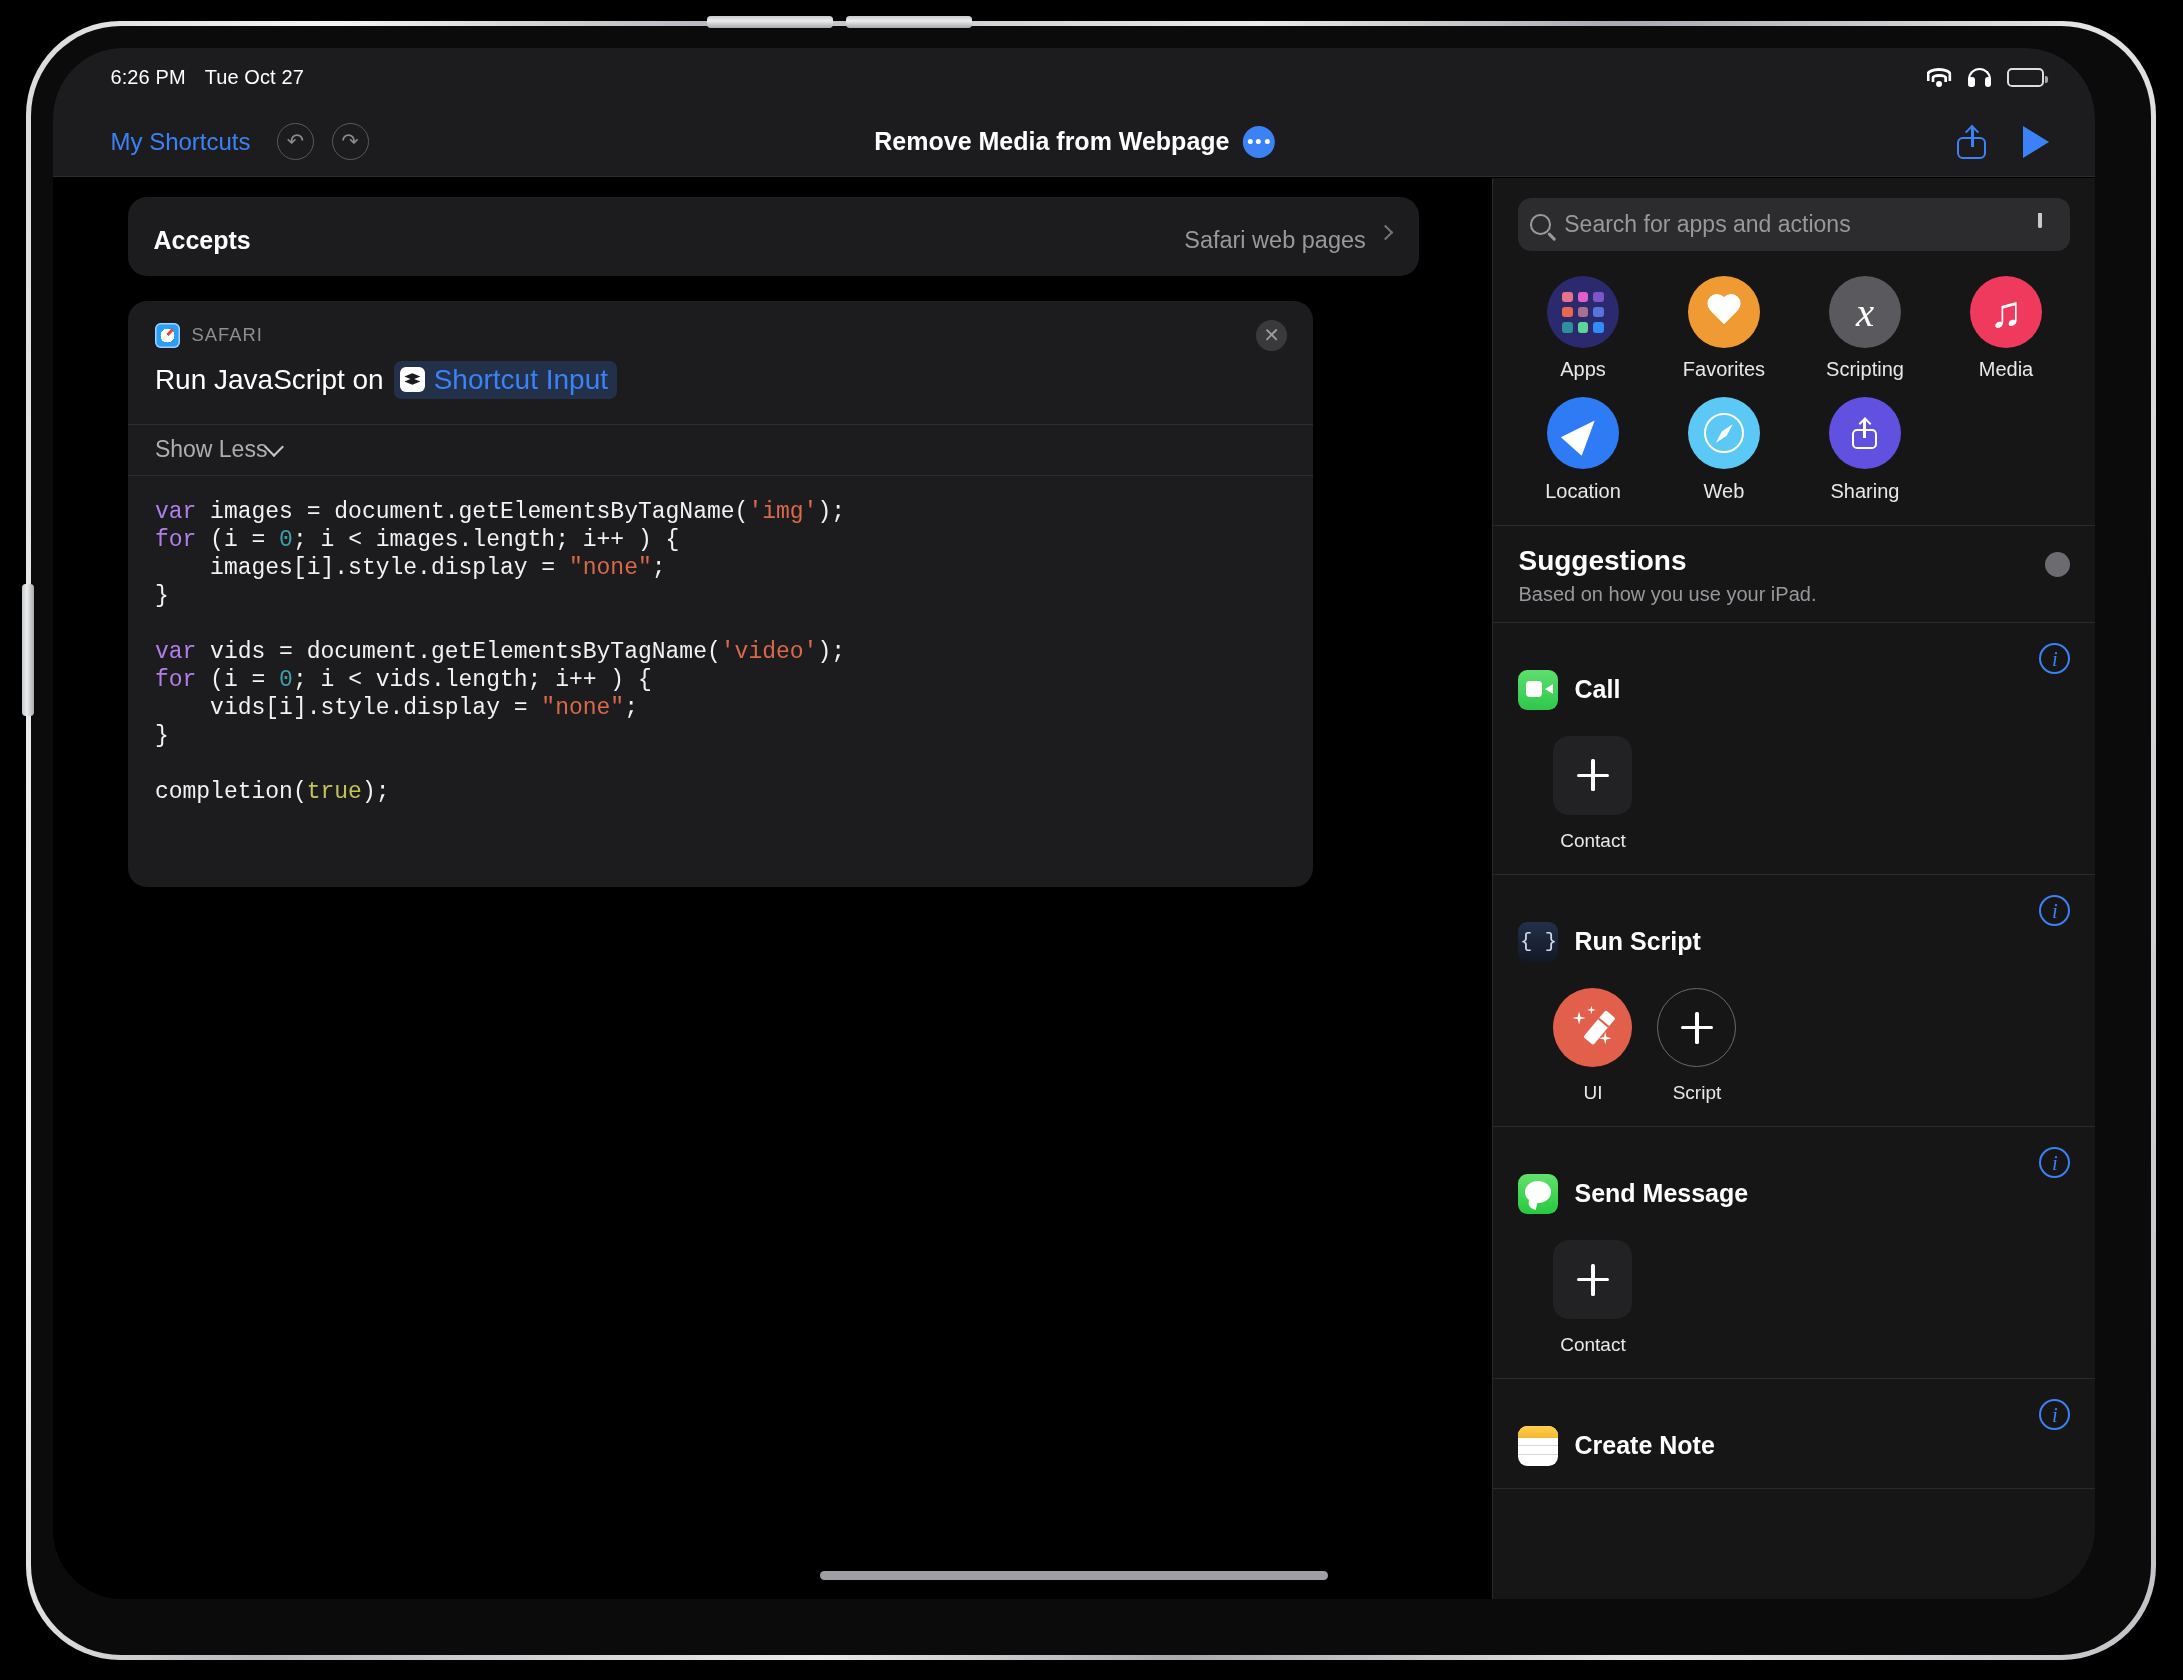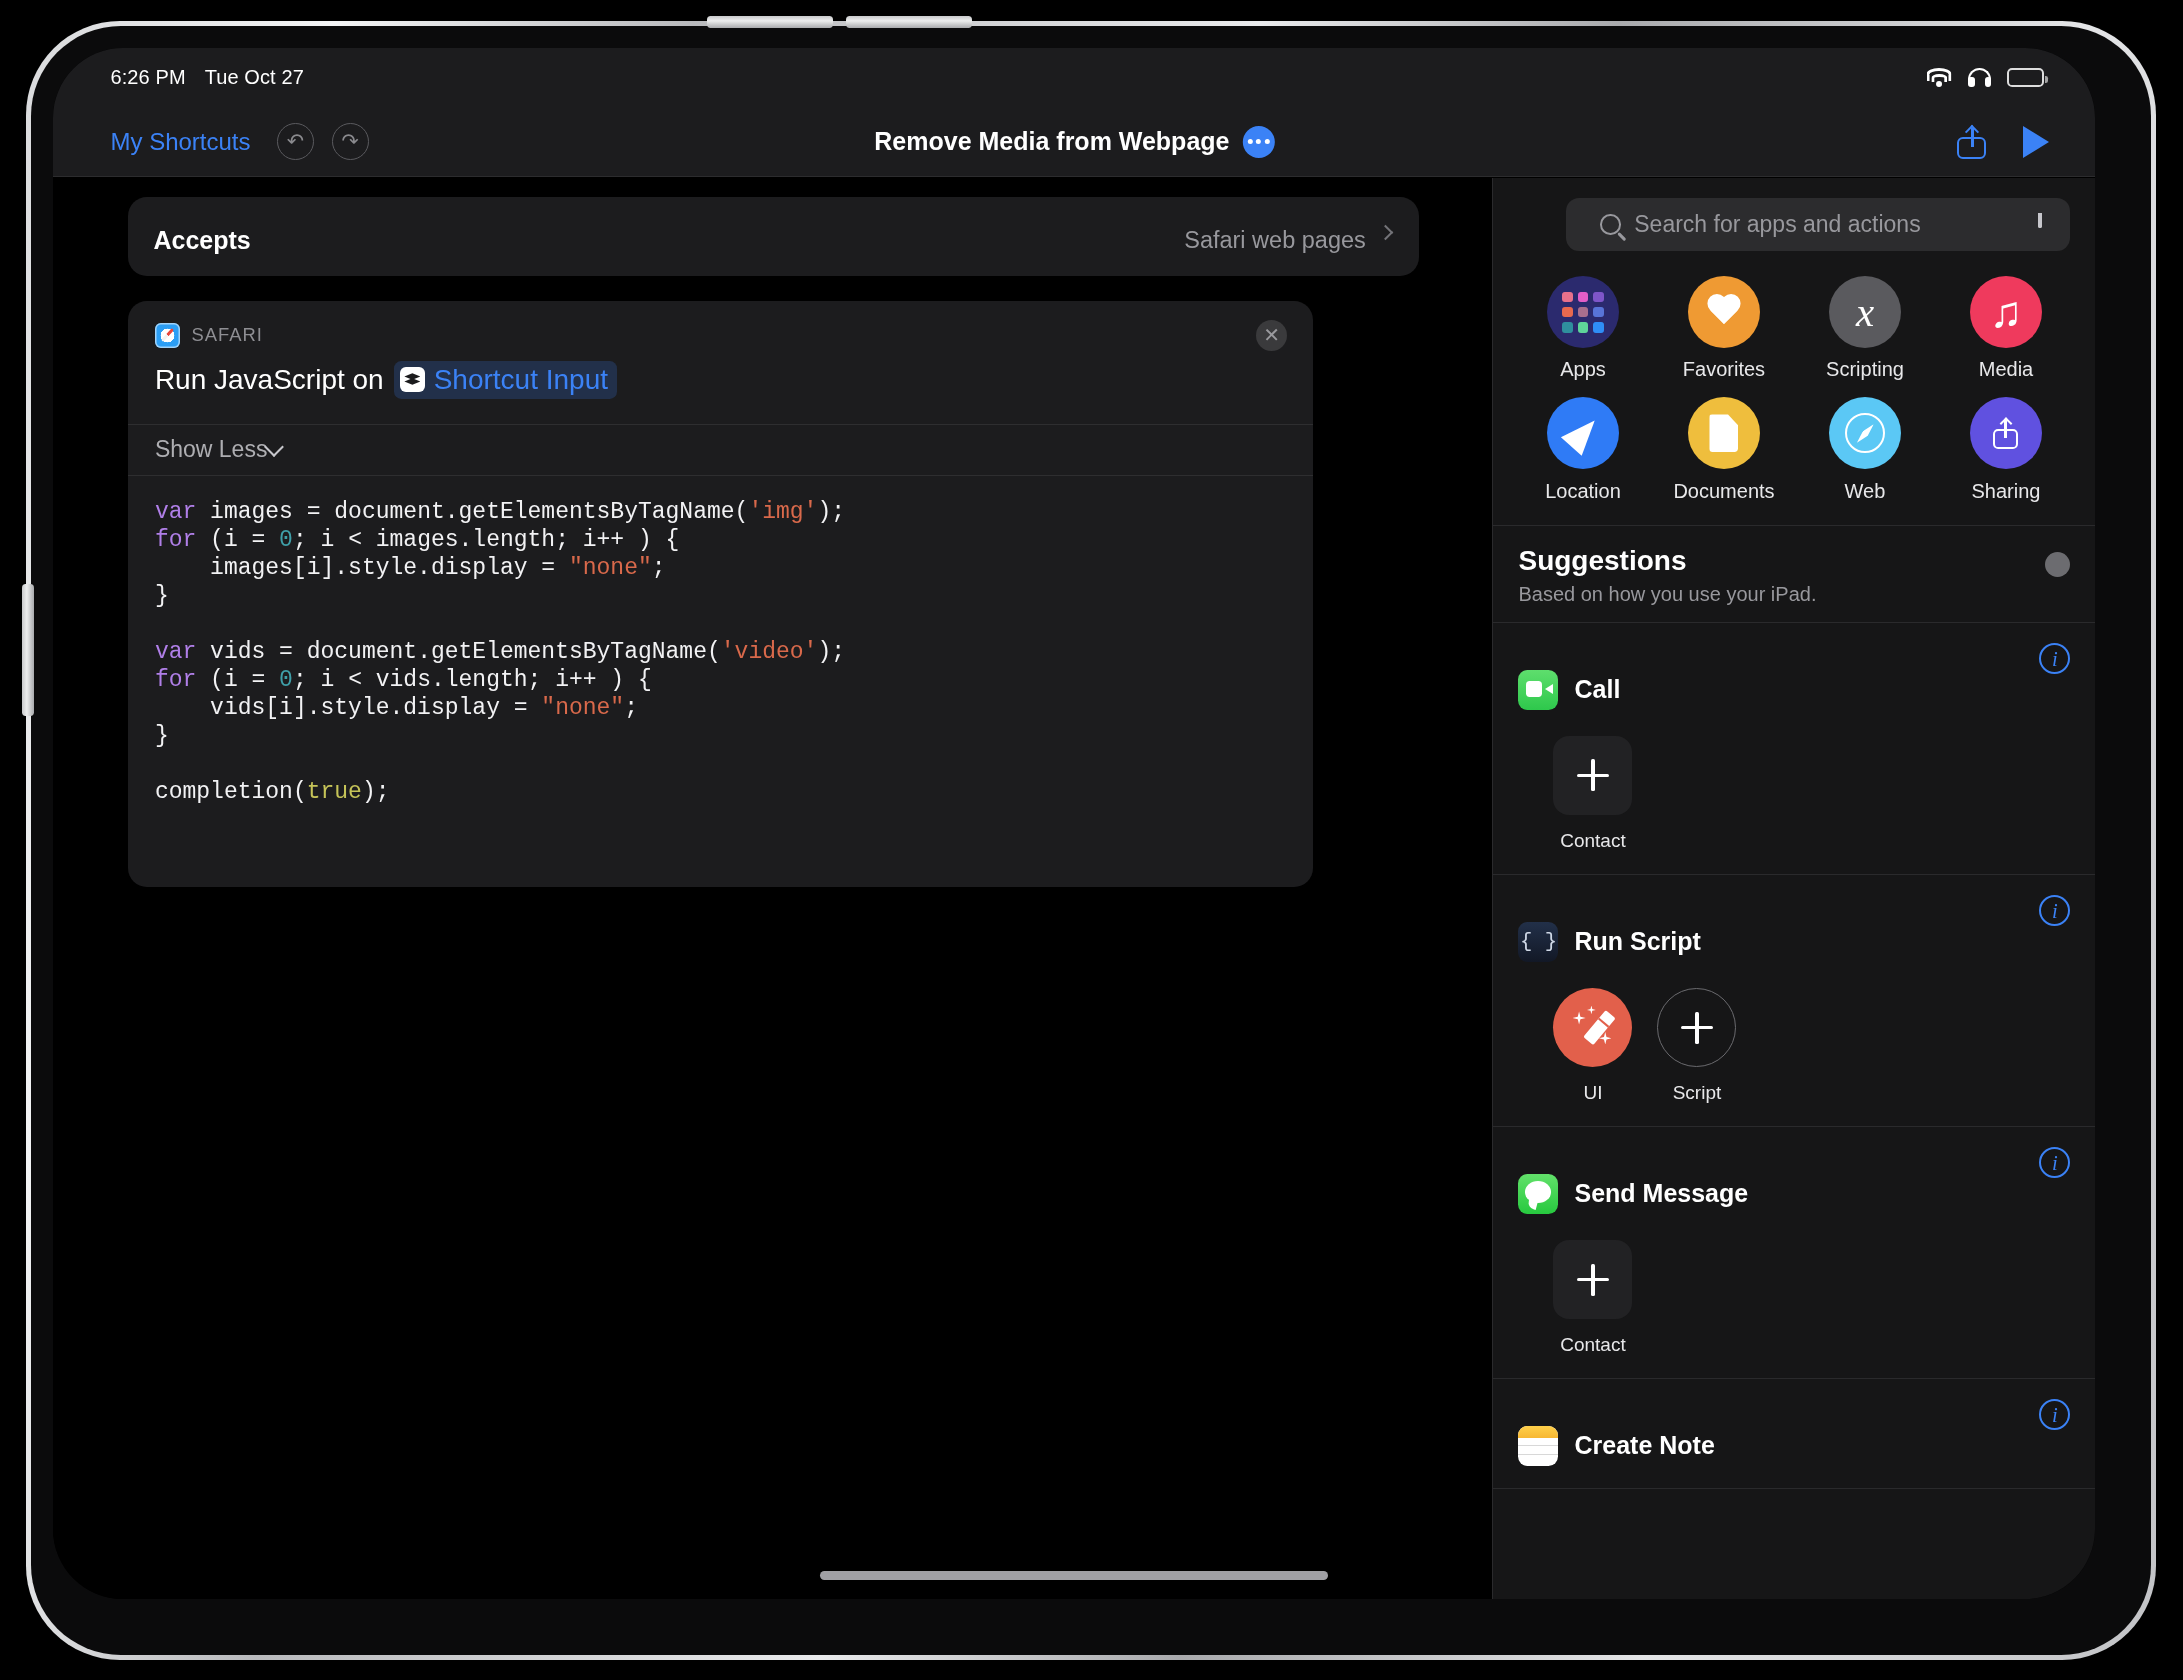--- a/index.html
+++ b/index.html
@@ -207,21 +207,21 @@
   }
   .kw  { color: #b07fe8; }
   .num { color: #3f9fa8; }
   .str { color: #d9694b; }
   .bool{ color: #c5c358; }
 
   
   #library-search-wrap { padding: 20.6px 25px 16px 25px; }
   #library-search {
     height: 53px; background: #2c2c2e; border-radius: 13.2px;
-    display: flex; align-items: center; padding: 0 16px 0 34px; gap: 13.2px; margin-left: 48px;
+    display: flex; align-items: center; padding: 0 16px 0 12px; gap: 13.2px;
   }
   .search-glyph { width: 20.6px; height: 20.6px; border: 2.6px solid #98989d; border-radius: 50%; position: relative; flex: none; }
   .search-glyph:after { content:""; position: absolute; right: -7.3px; bottom: -4.4px;
     width: 9.5px; height: 2.6px; background: #98989d; transform: rotate(45deg); border-radius: 1.5px; }
   #library-search-input { flex: 1; color: #98989d; font-size: 23px; }
   .mic-glyph { width: 16px; height: 23.5px; position: relative; flex: none; }
   .mic-glyph .cap { width: 11px; height: 16px; background: #c7c7cc; border-radius: 5.9px; margin: 0 auto; }
   .mic-glyph .arc { width: 16px; height: 8px; border: 2.2px solid #c7c7cc; border-top: none;
     border-radius: 0 0 8px 8px; margin-top: -2.9px; }
   .mic-glyph .stem { width: 2.2px; height: 3.7px; background: #c7c7cc; margin: 0 auto; }
@@ -470,26 +470,20 @@
                 </div>
                 <div class="cat-label">Media</div>
               </div>
               <div class="category-item">
                 <div class="cat-circle" style="background: rgb(47, 123, 246);">
                   <span class="arrow-glyph"></span>
                 </div>
                 <div class="cat-label">Location</div>
               </div>
               <div class="category-item">
-                <div class="cat-circle" style="background: rgb(239, 190, 61);">
-                  <span class="doc-glyph"></span>
-                </div>
-                <div class="cat-label">Documents</div>
-              </div>
-              <div class="category-item">
                 <div class="cat-circle" style="background: rgb(91, 200, 245);">
                   <span class="compass"></span>
                 </div>
                 <div class="cat-label">Web</div>
               </div>
               <div class="category-item">
                 <div class="cat-circle" style="background: rgb(96, 81, 224);">
                   <span class="share-sm">
                     <span class="box"></span>
                     <span class="stem"></span>

